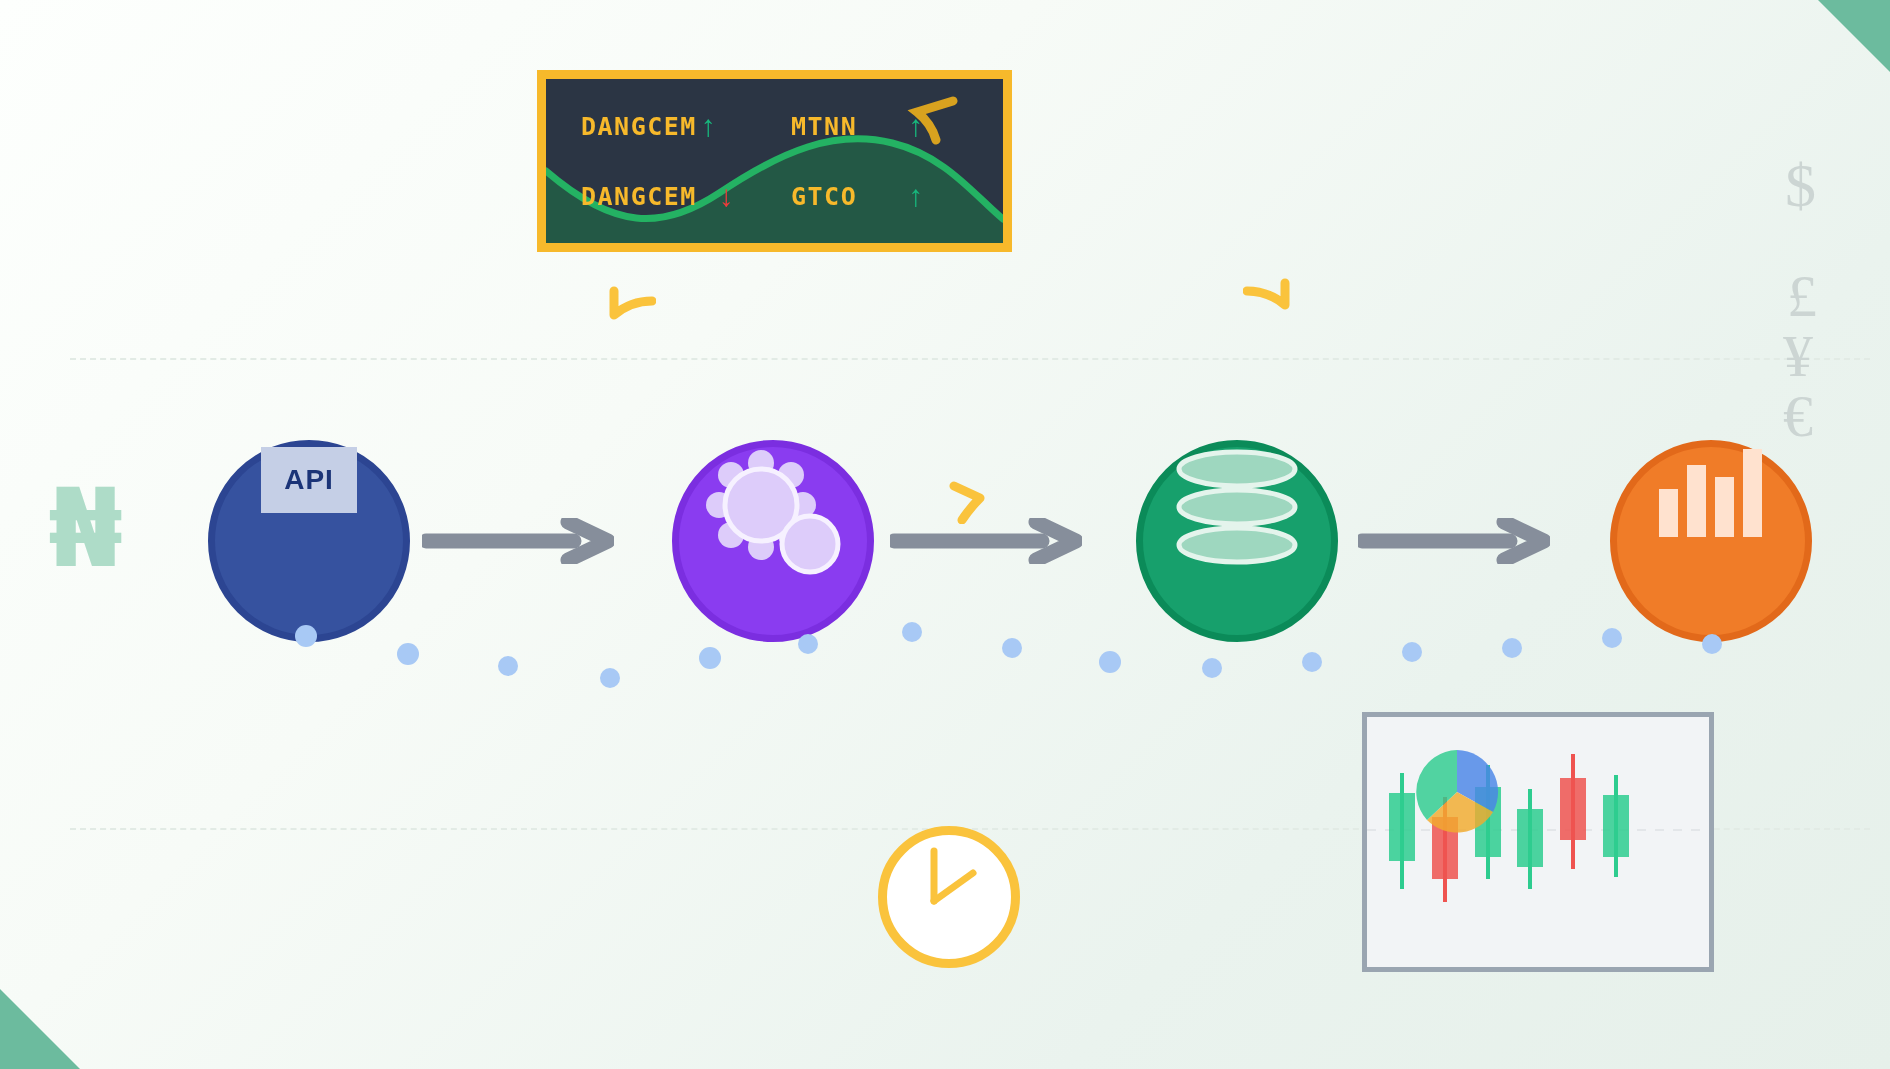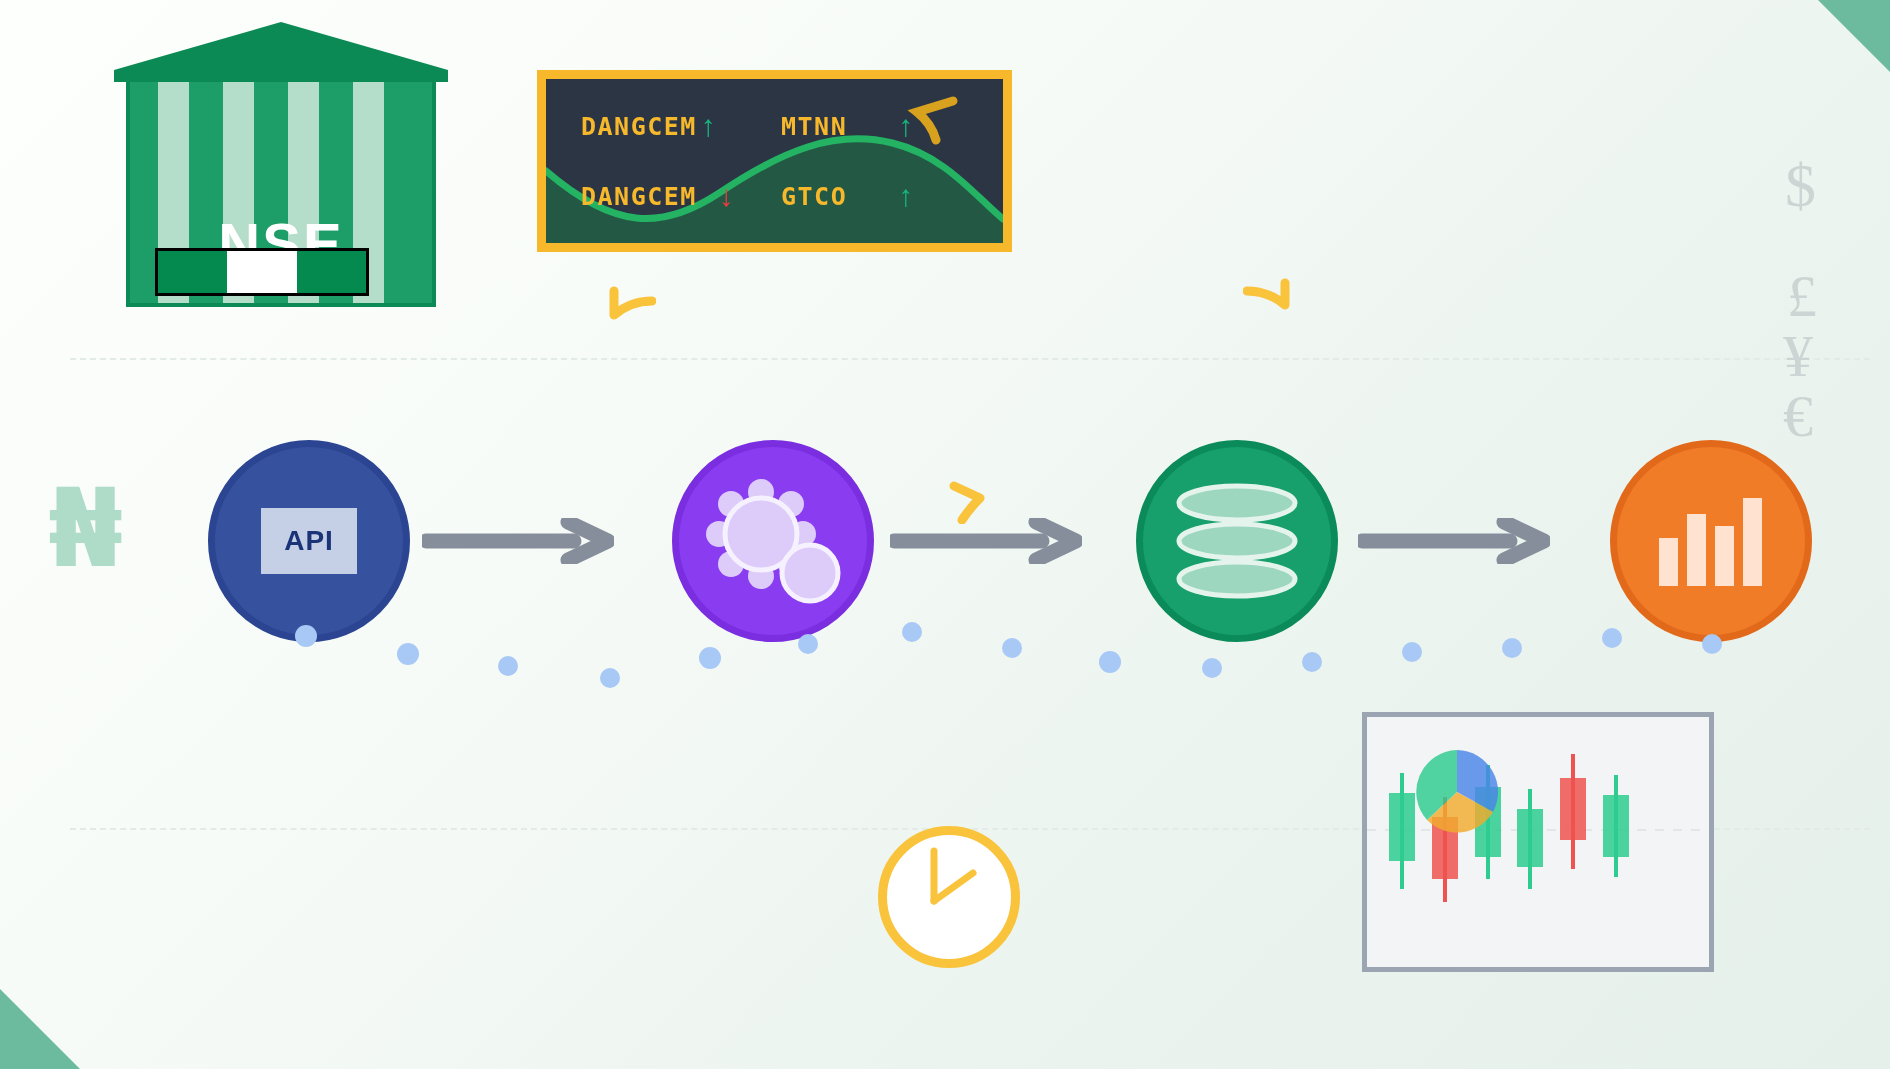--- a/index.html
+++ b/index.html
@@ -117,21 +117,21 @@
     z-index: 4;
   }
   #ticker-row-1 { top: 32px; }
   #ticker-row-2 { top: 102px; }
   .ticker-cell {
     display: flex;
     align-items: center;
     gap: 4px;
   }
   .ticker-cell.c1 { margin-left: 35px; width: 200px; }
-  .ticker-cell.c2 { margin-left: 0; gap: 23px; }
+  .ticker-cell.c2 { margin-left: 10px; gap: 23px; }
   .ticker-sym {
     color: #f7b92b;
     font-size: 25px;
     font-weight: bold;
     letter-spacing: 1.5px;
     font-family: "DejaVu Sans Mono", monospace;
   }
   .arrow-up { color: #17b87d; font-size: 30px; line-height: 1; font-weight: 500;}
   .arrow-down { color: #ef3b3b; font-size: 30px; line-height: 1; font-weight: 500;}
   #ticker-wave {
@@ -171,21 +171,21 @@
     line-height: 1;
     user-select: none;
   }
 
   
   .node {
     position: absolute;
     border-radius: 50%;
     box-sizing: border-box;
     display: flex;
-    align-items: center;
+    align-items: flex-start;
     justify-content: center;
   }
   #node-api {
     left: 208px; top: 440px;
     width: 202px; height: 202px;
     background: #36529f;
     border: 7px solid #2c4592;
   }
   .api-chip {
     width: 96px; height: 66px;
@@ -264,37 +264,20 @@
 <body>
 
 <div id="stage">
 
   <div class="corner-tri" id="corner-tr"></div>
   <div class="corner-tri" id="corner-bl"></div>
 
   <div class="guide" id="guide-top"></div>
   <div class="guide" id="guide-mid"></div>
 
-  <div id="nse-building">
-    <svg class="bld-roof" viewBox="0 0 334 60">
-      <polygon points="167,0 334,48 334,60 0,60 0,48" fill="#0c8a55"></polygon>
-    </svg>
-    <div class="bld-body">
-      <div class="bld-col" style="left:28px"></div>
-      <div class="bld-col" style="left:93px"></div>
-      <div class="bld-col" style="left:158px"></div>
-      <div class="bld-col" style="left:223px"></div>
-      <div class="bld-label">NSE</div>
-    </div>
-    <div class="bld-flag">
-      <div class="flag-seg flag-green"></div>
-      <div class="flag-seg flag-white"></div>
-      <div class="flag-seg flag-green"></div>
-    </div>
-  </div>
 
   <div id="ticker-board">
     <svg id="ticker-wave" viewBox="0 0 475 110" preserveAspectRatio="none">
       <path d="M0,38 C70,96 120,98 180,60 C245,18 300,-4 360,10 C415,23 445,62 475,86 L475,110 L0,110 Z" fill="#235845"></path>
       <path d="M0,38 C70,96 120,98 180,60 C245,18 300,-4 360,10 C415,23 445,62 475,86" fill="none" stroke="#24b263" stroke-width="7" stroke-linecap="round"></path>
     </svg>
 
     <div class="ticker-row" id="ticker-row-1">
       <div class="ticker-cell c1">
         <span class="ticker-sym">DANGCEM</span>

